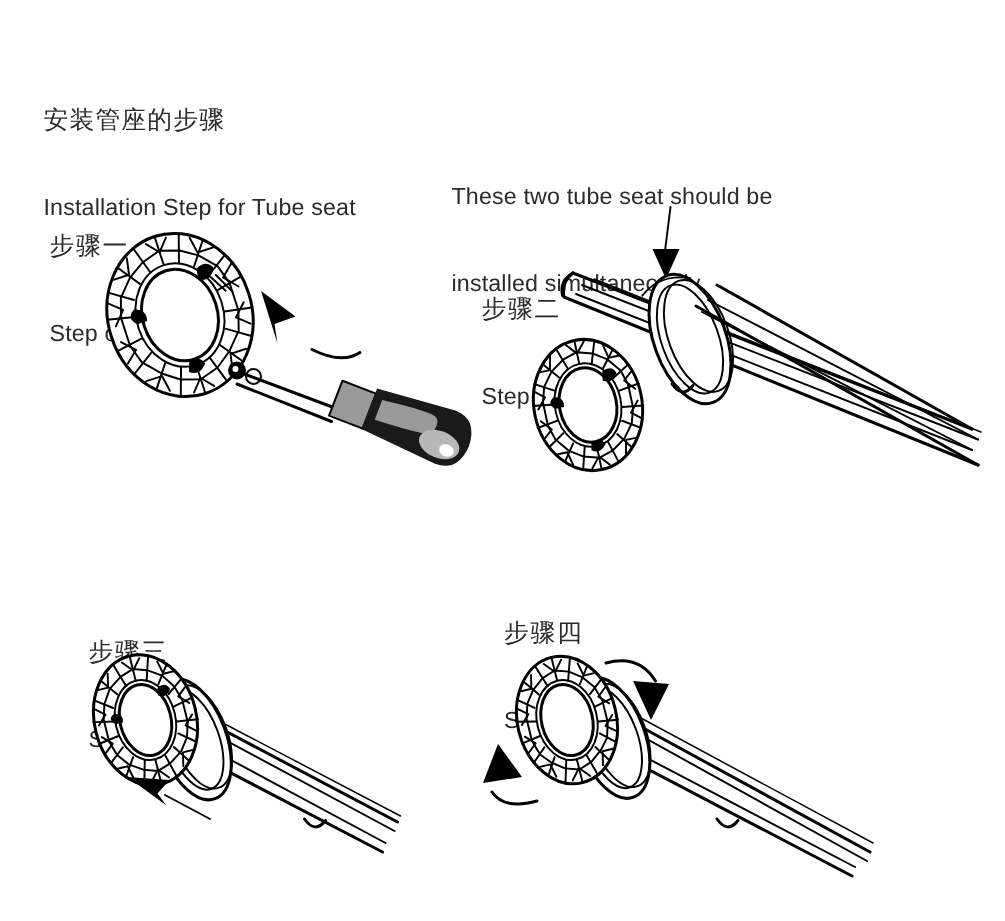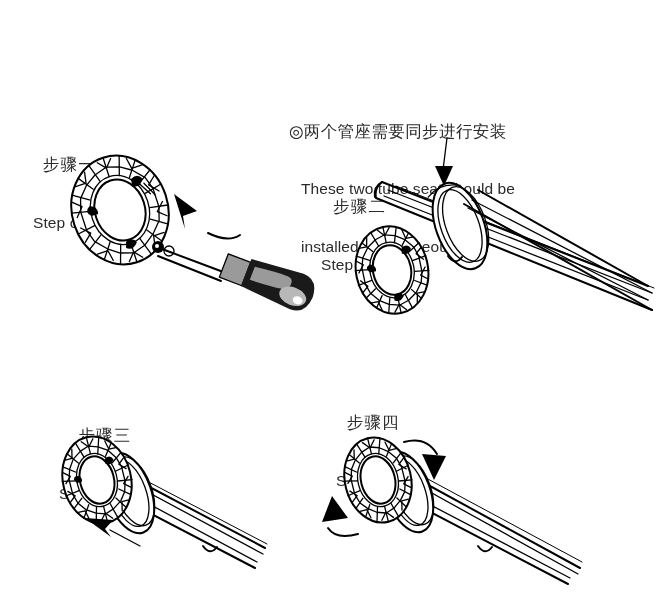--- a/index.html
+++ b/index.html
@@ -40,21 +40,21 @@
 
   #note-block { left: 289px; top: 84px; }
   #note-cn { font-size: 16.5px; letter-spacing: 0.4px; }
   #note-en-1 { font-size: 15.5px; margin-top: 1px; margin-left: 12px; }
   #note-en-2 { font-size: 15.5px; margin-top: 2px; margin-left: 12px; }
 
   #step1-label { left: 33px; top: 117px; }
   #step2-label { left: 321px; top: 159px; }
   #step3-label { left: 59px; top: 388px; }
   #step4-label { left: 336px; top: 375px; }
-  .step-cn { font-size: 16.5px; letter-spacing: 1.2px; text-align: right; }
+  .step-cn { font-size: 16.5px; letter-spacing: 1.2px; }
   .step-en { font-size: 15.5px; margin-top: 2px; }
 
   
   .fig {
     position: absolute;
   }
   svg { display: block; overflow: visible; }
   .ink {
     fill: none;
     stroke: #000000;
@@ -79,23 +79,26 @@
   .white-fill { fill: #ffffff; }
   .grip-dark { fill: #1a1a1a; stroke: none; }
   .grip-gray { fill: #9a9a9a; stroke: none; }
   .grip-lightgray { fill: #b8b8b8; stroke: none; }
 </style>
 </head>
 <body>
 
 <div id="sheet">
 
+  <div class="txt" id="title-block">
+    <div id="title-cn">安装管座的步骤</div>
+    <div id="title-en">Installation Step for Tube seat</div>
+  </div>
 
   <div class="txt" id="note-block">
-    <div id="note-cn"><span>◎</span><span>两个管座需要同步进行安装</span></div>
     <div id="note-en-1">These two tube seat should be</div>
     <div id="note-en-2">installed simultaneously</div>
   </div>
 
   <div class="fig" style="left:400px; top:138px;">
     <svg width="90" height="60" viewBox="0 0 90 60">
       <path class="ink-thin" d="M 47 0 L 43 32"></path>
       <path class="solid-blk" d="M 35 28 L 53 28 L 44 48 Z"></path>
     </svg>
   </div>

